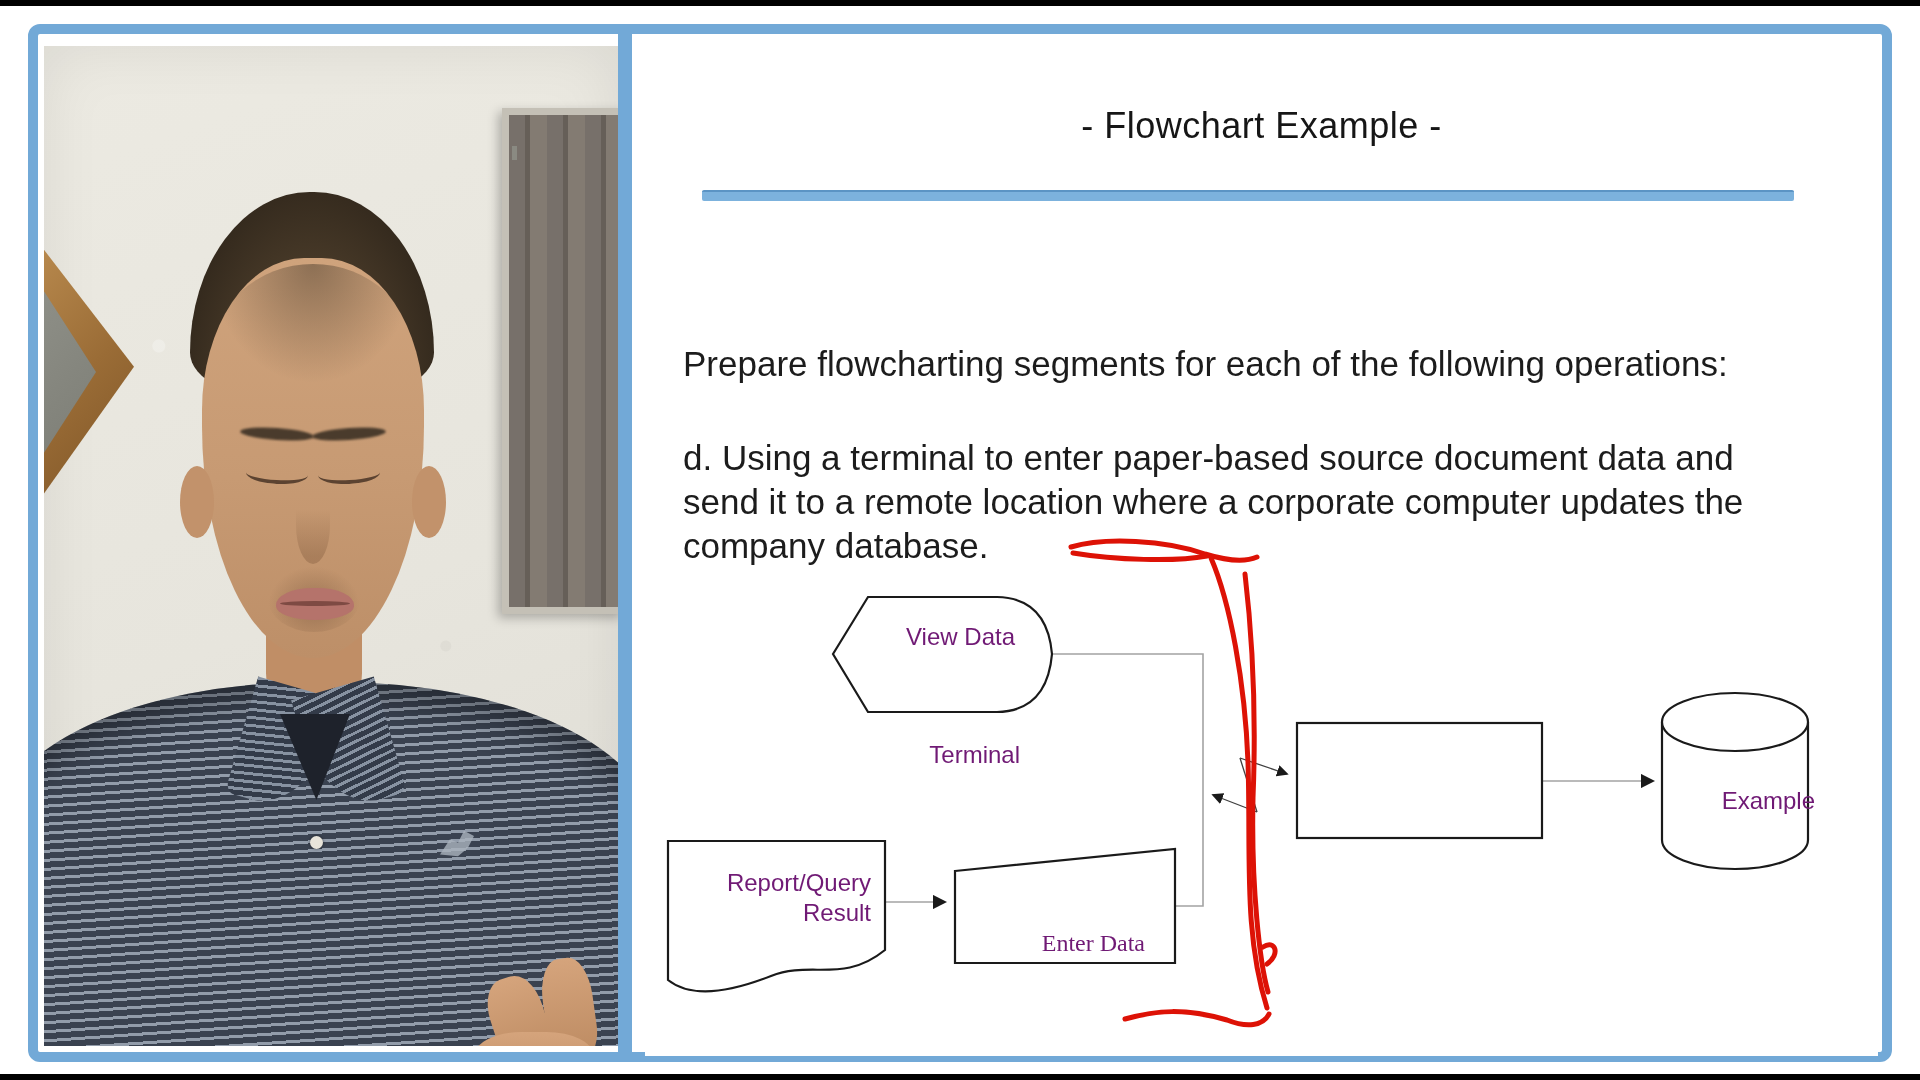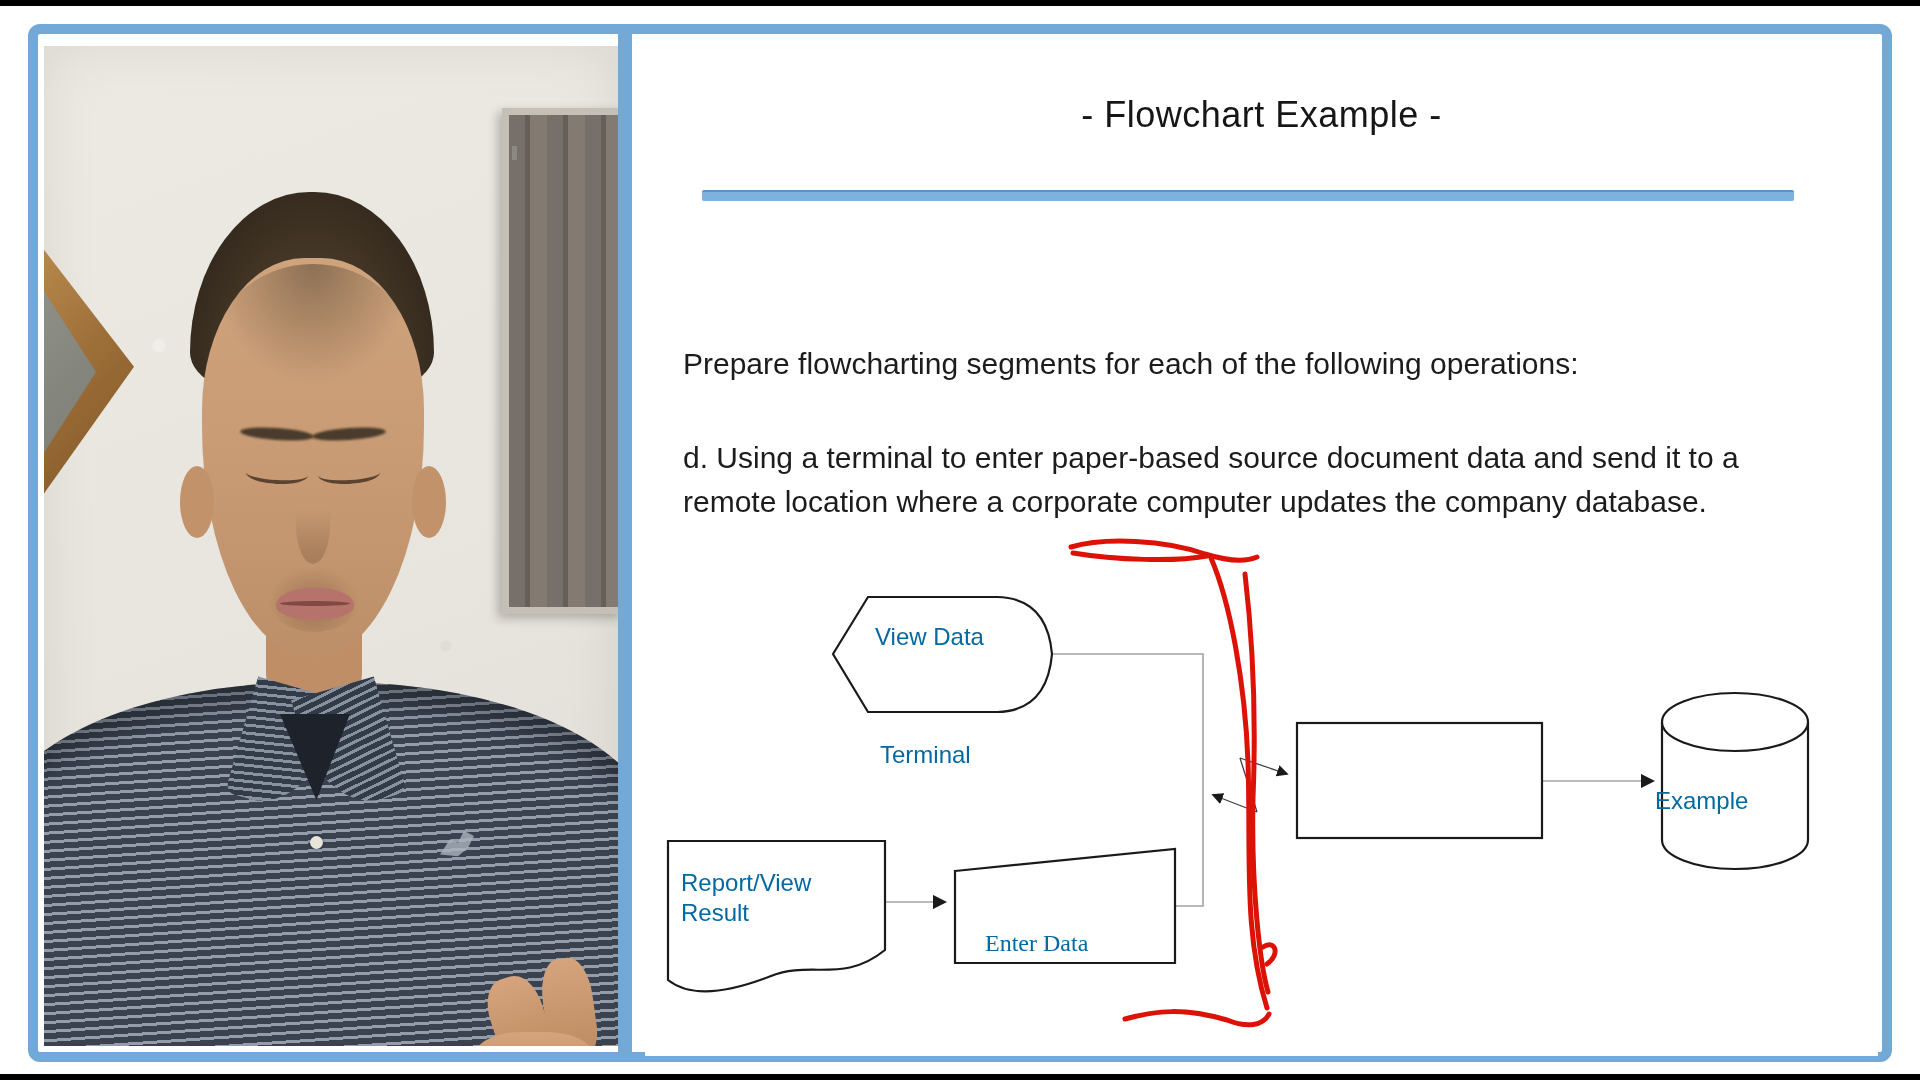--- a/index.html
+++ b/index.html
@@ -74,31 +74,31 @@
   .puma{position:absolute;left:392px;top:778px;width:40px;height:34px;background:#aab3bd;
     clip-path:polygon(10% 90%,35% 45%,55% 55%,70% 20%,95% 35%,80% 70%,55% 95%);opacity:.8;}
   .finger{position:absolute;background:linear-gradient(180deg,#d5a47c,#bd8b62);
     border-radius:40% 40% 30% 30%;}
   .f1{left:448px;top:930px;width:54px;height:90px;transform:rotate(-18deg);}
   .f2{left:500px;top:912px;width:50px;height:100px;transform:rotate(-8deg);}
   .f3{left:430px;top:986px;width:120px;height:60px;border-radius:40%;}
 
   
   .slide{position:absolute;left:645px;top:36px;width:1233px;height:1014px;background:#fff;}
-  .slide-title{position:absolute;left:0;top:52px;width:1233px;text-align:center;
+  .slide-title{position:absolute;left:0;top:63px;width:1233px;text-align:center;
     font-size:36px;color:#161616;letter-spacing:.5px;}
   .rule{position:absolute;left:57px;top:148px;width:1092px;height:9px;background:#7cb2dd;
     border-top:2px solid #5b94c4;border-radius:2px;}
   .heading{position:absolute;left:0;top:200px;width:1233px;text-align:center;
     font-size:46px;font-weight:bold;color:#111;}
-  .para{position:absolute;left:38px;width:1120px;font-size:30px;color:#1c1c1c;line-height:44px;}
+  .para{position:absolute;left:38px;width:1120px;font-size:35px;color:#1c1c1c;line-height:44px;}
   .p1{top:300px;}
   .p2{top:394px;}
   .fc-svg{position:absolute;left:0;top:0;width:1233px;height:1014px;}
-  .fc-label{position:absolute;text-align:left;font-size:24px;color:#0369a1;line-height:30px;}
+  .fc-label{position:absolute;text-align:right;font-size:24px;color:#701a75;line-height:30px;}
   .lb-view{left:230px;top:580px;width:140px;}
   .lb-terminal{left:235px;top:698px;width:140px;}
   .lb-report{left:36px;top:826px;width:190px;}
   .lb-enter{left:340px;top:886px;width:160px;font-family:Liberation Serif, serif;}
   .lb-update{left:695px;top:708px;width:160px;}
   .lb-db{left:1010px;top:744px;width:160px;}
 </style>
 </head>
 <body>
 
@@ -170,18 +170,18 @@
         <path d="M 428 511 C 470 518 530 520 562 514"></path>
         <path d="M 566 516 C 585 560 600 640 603 720 C 606 810 598 890 622 966"></path>
         <path d="M 600 532 C 608 600 611 680 608 756 C 606 846 615 922 623 950"></path>
         <path d="M 618 905 C 630 897 636 912 622 922"></path>
         <path d="M 624 972 C 618 984 602 986 582 978 C 540 966 512 968 480 977"></path>
       </g>
     </svg>
 
     <div class="fc-label lb-view">View Data</div>
     <div class="fc-label lb-terminal">Terminal</div>
-    <div class="fc-label lb-report">Report/View Result</div>
+    <div class="fc-label lb-report">Report/Query Result</div>
     <div class="fc-label lb-enter">Enter Data</div>
     <div class="fc-label lb-db">Example</div>
   </div>
 
 </div>
 
 </body></html>

